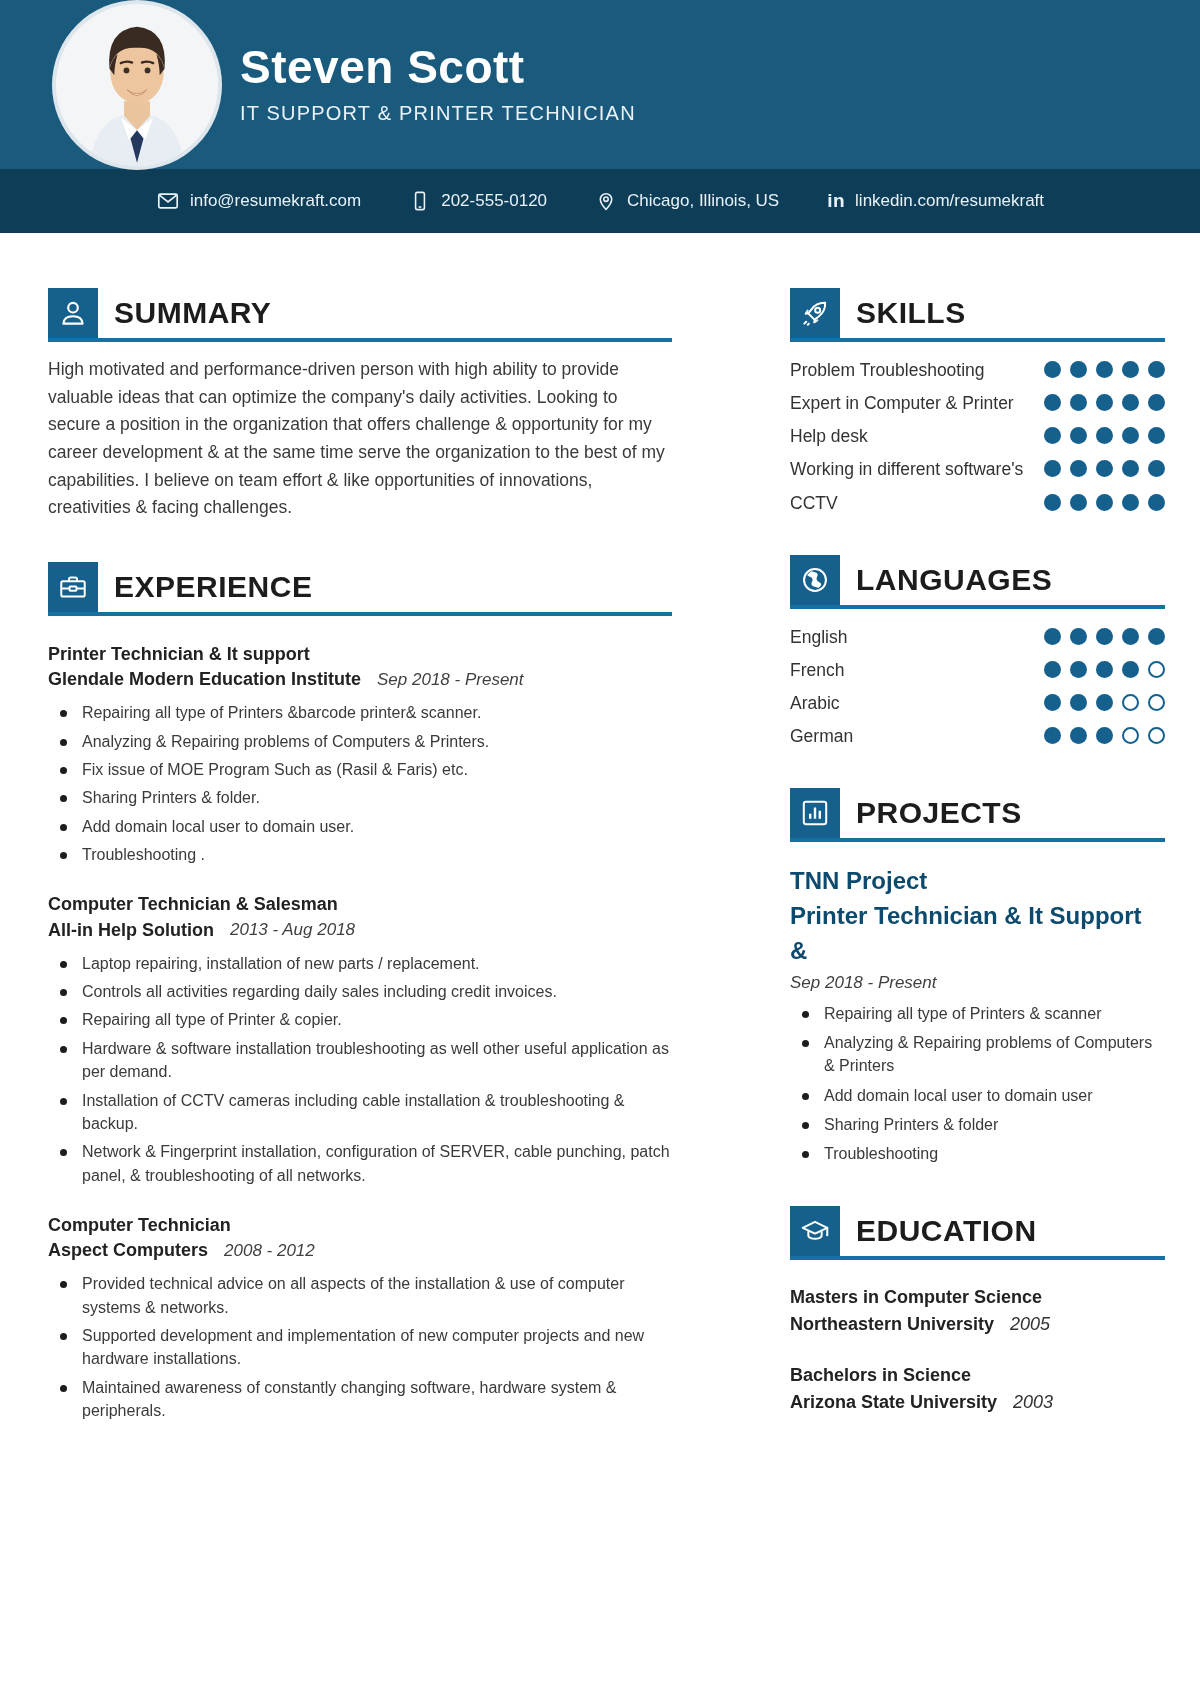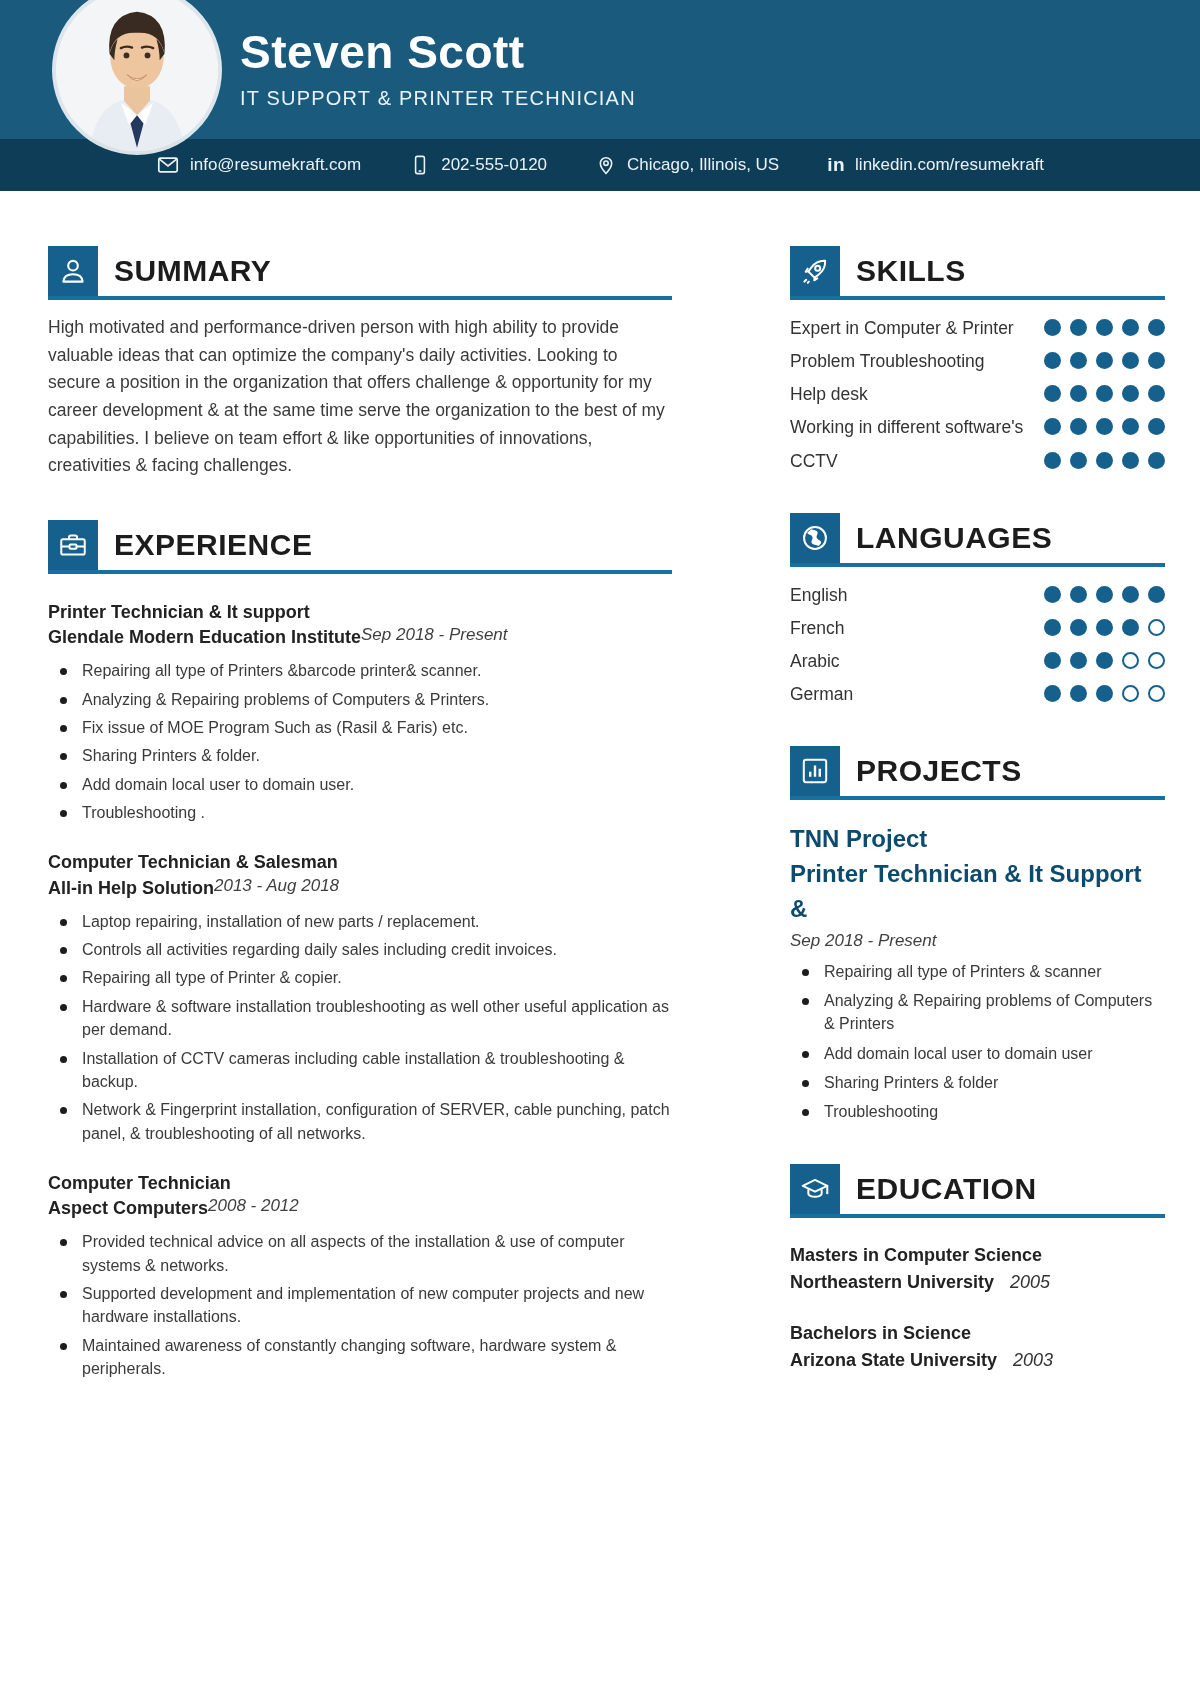--- a/index.html
+++ b/index.html
@@ -9,30 +9,30 @@
     --line:#1572a0;
     --ink:#1c1c1c;
     --body:#3a3a3a;
   }
   *{box-sizing:border-box;}
   html,body{margin:0;padding:0;background:#fff;}
   body{font-family:"Liberation Sans","DejaVu Sans",sans-serif;color:var(--body);}
   .page{width:1200px;min-height:1698px;background:#fff;margin:0 auto;overflow:hidden;}
 
   
-  .hero{height:139px;background:var(--hero-bg);display:flex;align-items:center;}
+  .hero{height:169px;background:var(--hero-bg);display:flex;align-items:center;}
   .avatar-wrap{width:162px;height:162px;border-radius:50%;margin-left:56px;flex:none;
                overflow:hidden;background:#f2f5f6;box-shadow:0 0 0 4px rgba(255,255,255,.85);}
   .avatar-wrap svg{width:100%;height:100%;display:block;}
   .hero-text{margin-left:22px;}
   .hero-text h1{color:#ffffff;font-size:46px;line-height:1;margin:0 0 12px;font-weight:700;letter-spacing:.5px;}
   .hero-role{color:#e9f3f9;font-size:20px;letter-spacing:1.2px;font-weight:400;}
 
   
-  .contact-bar{height:52px;background:var(--bar-bg);display:flex;align-items:center;
+  .contact-bar{height:64px;background:var(--bar-bg);display:flex;align-items:center;
                justify-content:center;gap:48px;color:#e9f2f8;font-size:17px;}
   .contact-item{display:flex;align-items:center;gap:10px;white-space:nowrap;}
   .contact-item svg{display:block;}
   .in-glyph{font-weight:700;font-size:19px;color:#eaf3f9;letter-spacing:.5px;}
 
   
   .body{display:flex;padding:55px 35px 40px 48px;align-items:flex-start;}
   .col-left{width:624px;flex:none;}
   .col-right{width:375px;flex:none;margin-left:118px;}
 
@@ -44,21 +44,21 @@
   .sec-icon svg{width:32px;height:32px;display:block;}
   .sec-head h2{font-size:30px;font-weight:700;color:var(--ink);margin:0 0 0 16px;
                align-self:center;letter-spacing:.5px;}
 
   
   .summary-text{font-size:17.5px;line-height:1.58;color:var(--body);margin-top:14px;}
 
   
   .job{margin-top:26px;}
   .job-title{font-size:18px;font-weight:700;color:#222;line-height:1.4;}
-  .job-line{display:flex;align-items:flex-start;flex-wrap:wrap;}
+  .job-line{display:flex;align-items:center;gap:16px;flex-wrap:wrap;}
   .job-company{font-size:18px;font-weight:700;color:#222;line-height:1.4;}
   .job-dates{font-size:17px;font-style:italic;color:#3f3f3f;}
   ul.bullets{list-style:none;margin:9px 0 0;padding:0;}
   ul.bullets li{position:relative;padding-left:34px;font-size:16px;line-height:1.46;
                 color:var(--body);margin-bottom:5px;}
   ul.bullets li::before{content:"";position:absolute;left:12px;top:9px;width:7px;height:7px;
                 border-radius:50%;background:#1d1d1d;}
 
   
   .rate-list{margin-top:16px;}
@@ -241,31 +241,31 @@
               <path d="M7.6 12 L5 12.6 L6.8 9.8" stroke-linejoin="round"></path>
               <path d="M12 16.4 L11.4 19 L14.2 17.2" stroke-linejoin="round"></path>
               <path d="M5.4 18.6 L4 20" stroke-linecap="round"></path>
               <path d="M7.4 20 L6.6 20.8" stroke-linecap="round"></path>
             </svg>
           </div>
           <h2>SKILLS</h2>
         </div>
         <div class="rate-list" id="skills-list">
             <div class="rate-row">
+              <span class="rate-label">Problem Troubleshooting</span>
+              <span class="dots">
+                <span class="dot"></span>
+                <span class="dot"></span>
+                <span class="dot"></span>
+                <span class="dot"></span>
+                <span class="dot"></span>
+              </span>
+            </div>
+            <div class="rate-row">
               <span class="rate-label">Expert in Computer &amp; Printer</span>
-              <span class="dots">
-                <span class="dot"></span>
-                <span class="dot"></span>
-                <span class="dot"></span>
-                <span class="dot"></span>
-                <span class="dot"></span>
-              </span>
-            </div>
-            <div class="rate-row">
-              <span class="rate-label">Problem Troubleshooting</span>
               <span class="dots">
                 <span class="dot"></span>
                 <span class="dot"></span>
                 <span class="dot"></span>
                 <span class="dot"></span>
                 <span class="dot"></span>
               </span>
             </div>
             <div class="rate-row">
               <span class="rate-label">Help desk</span>

